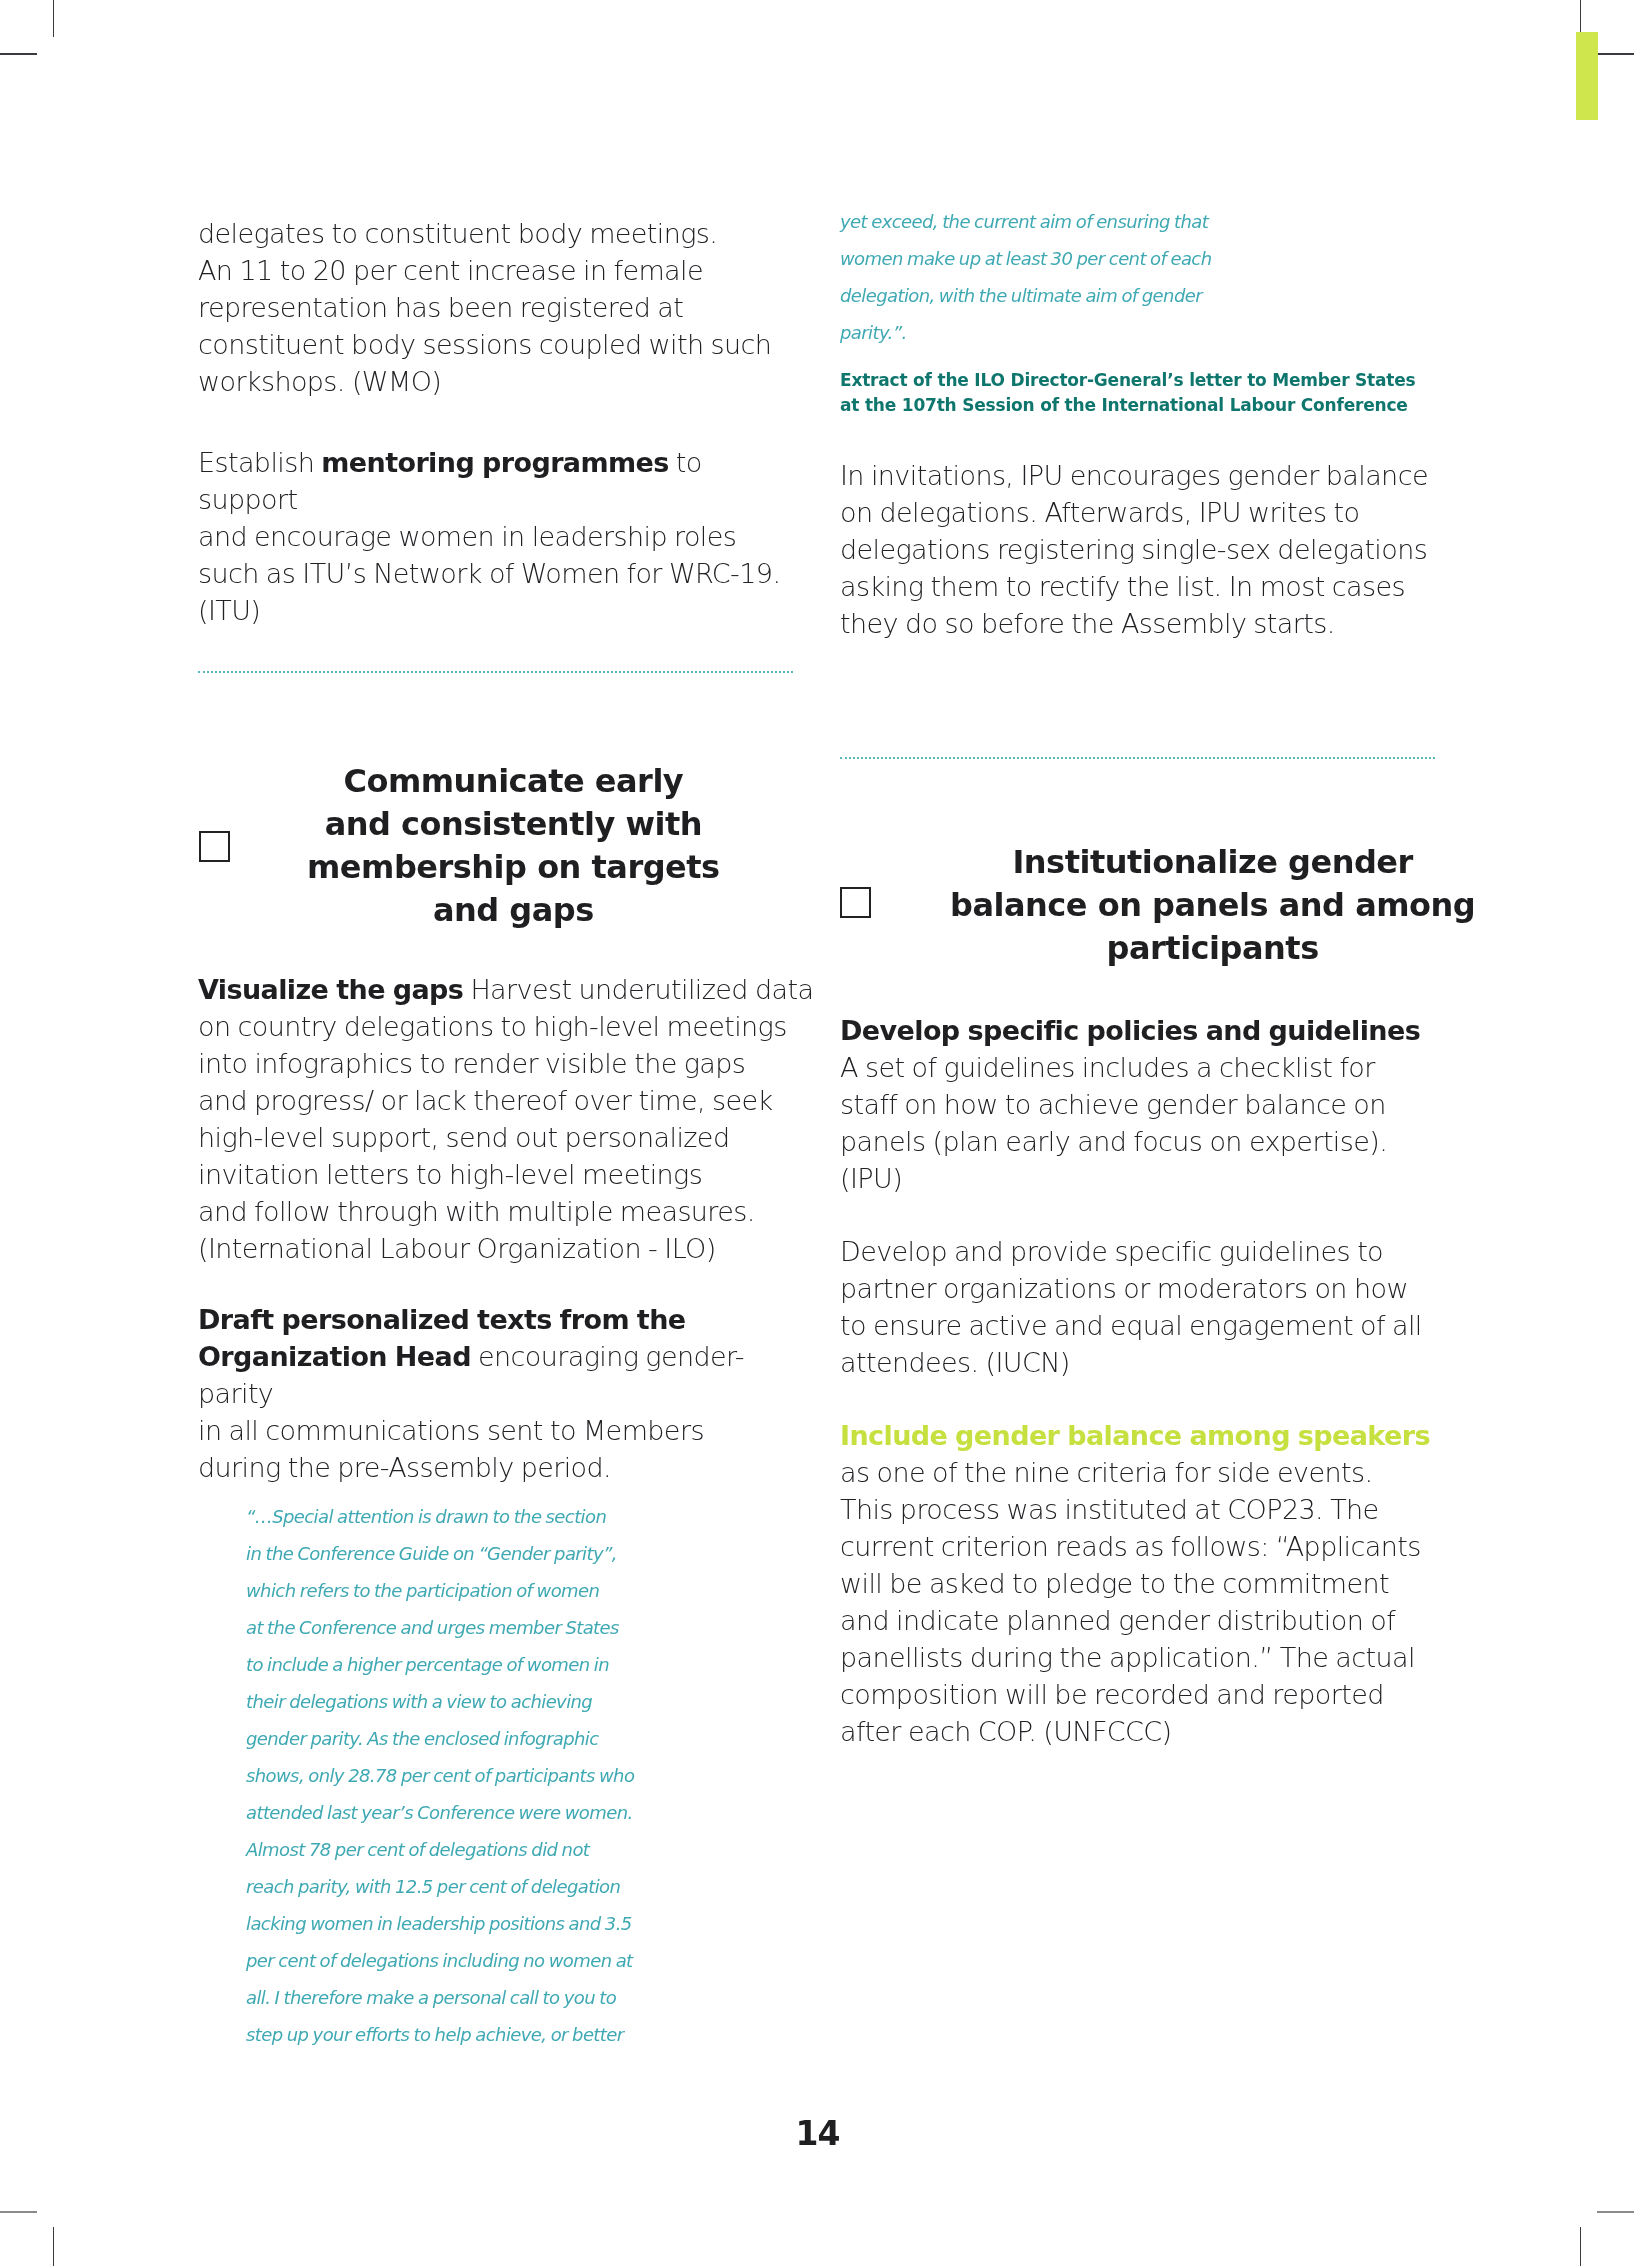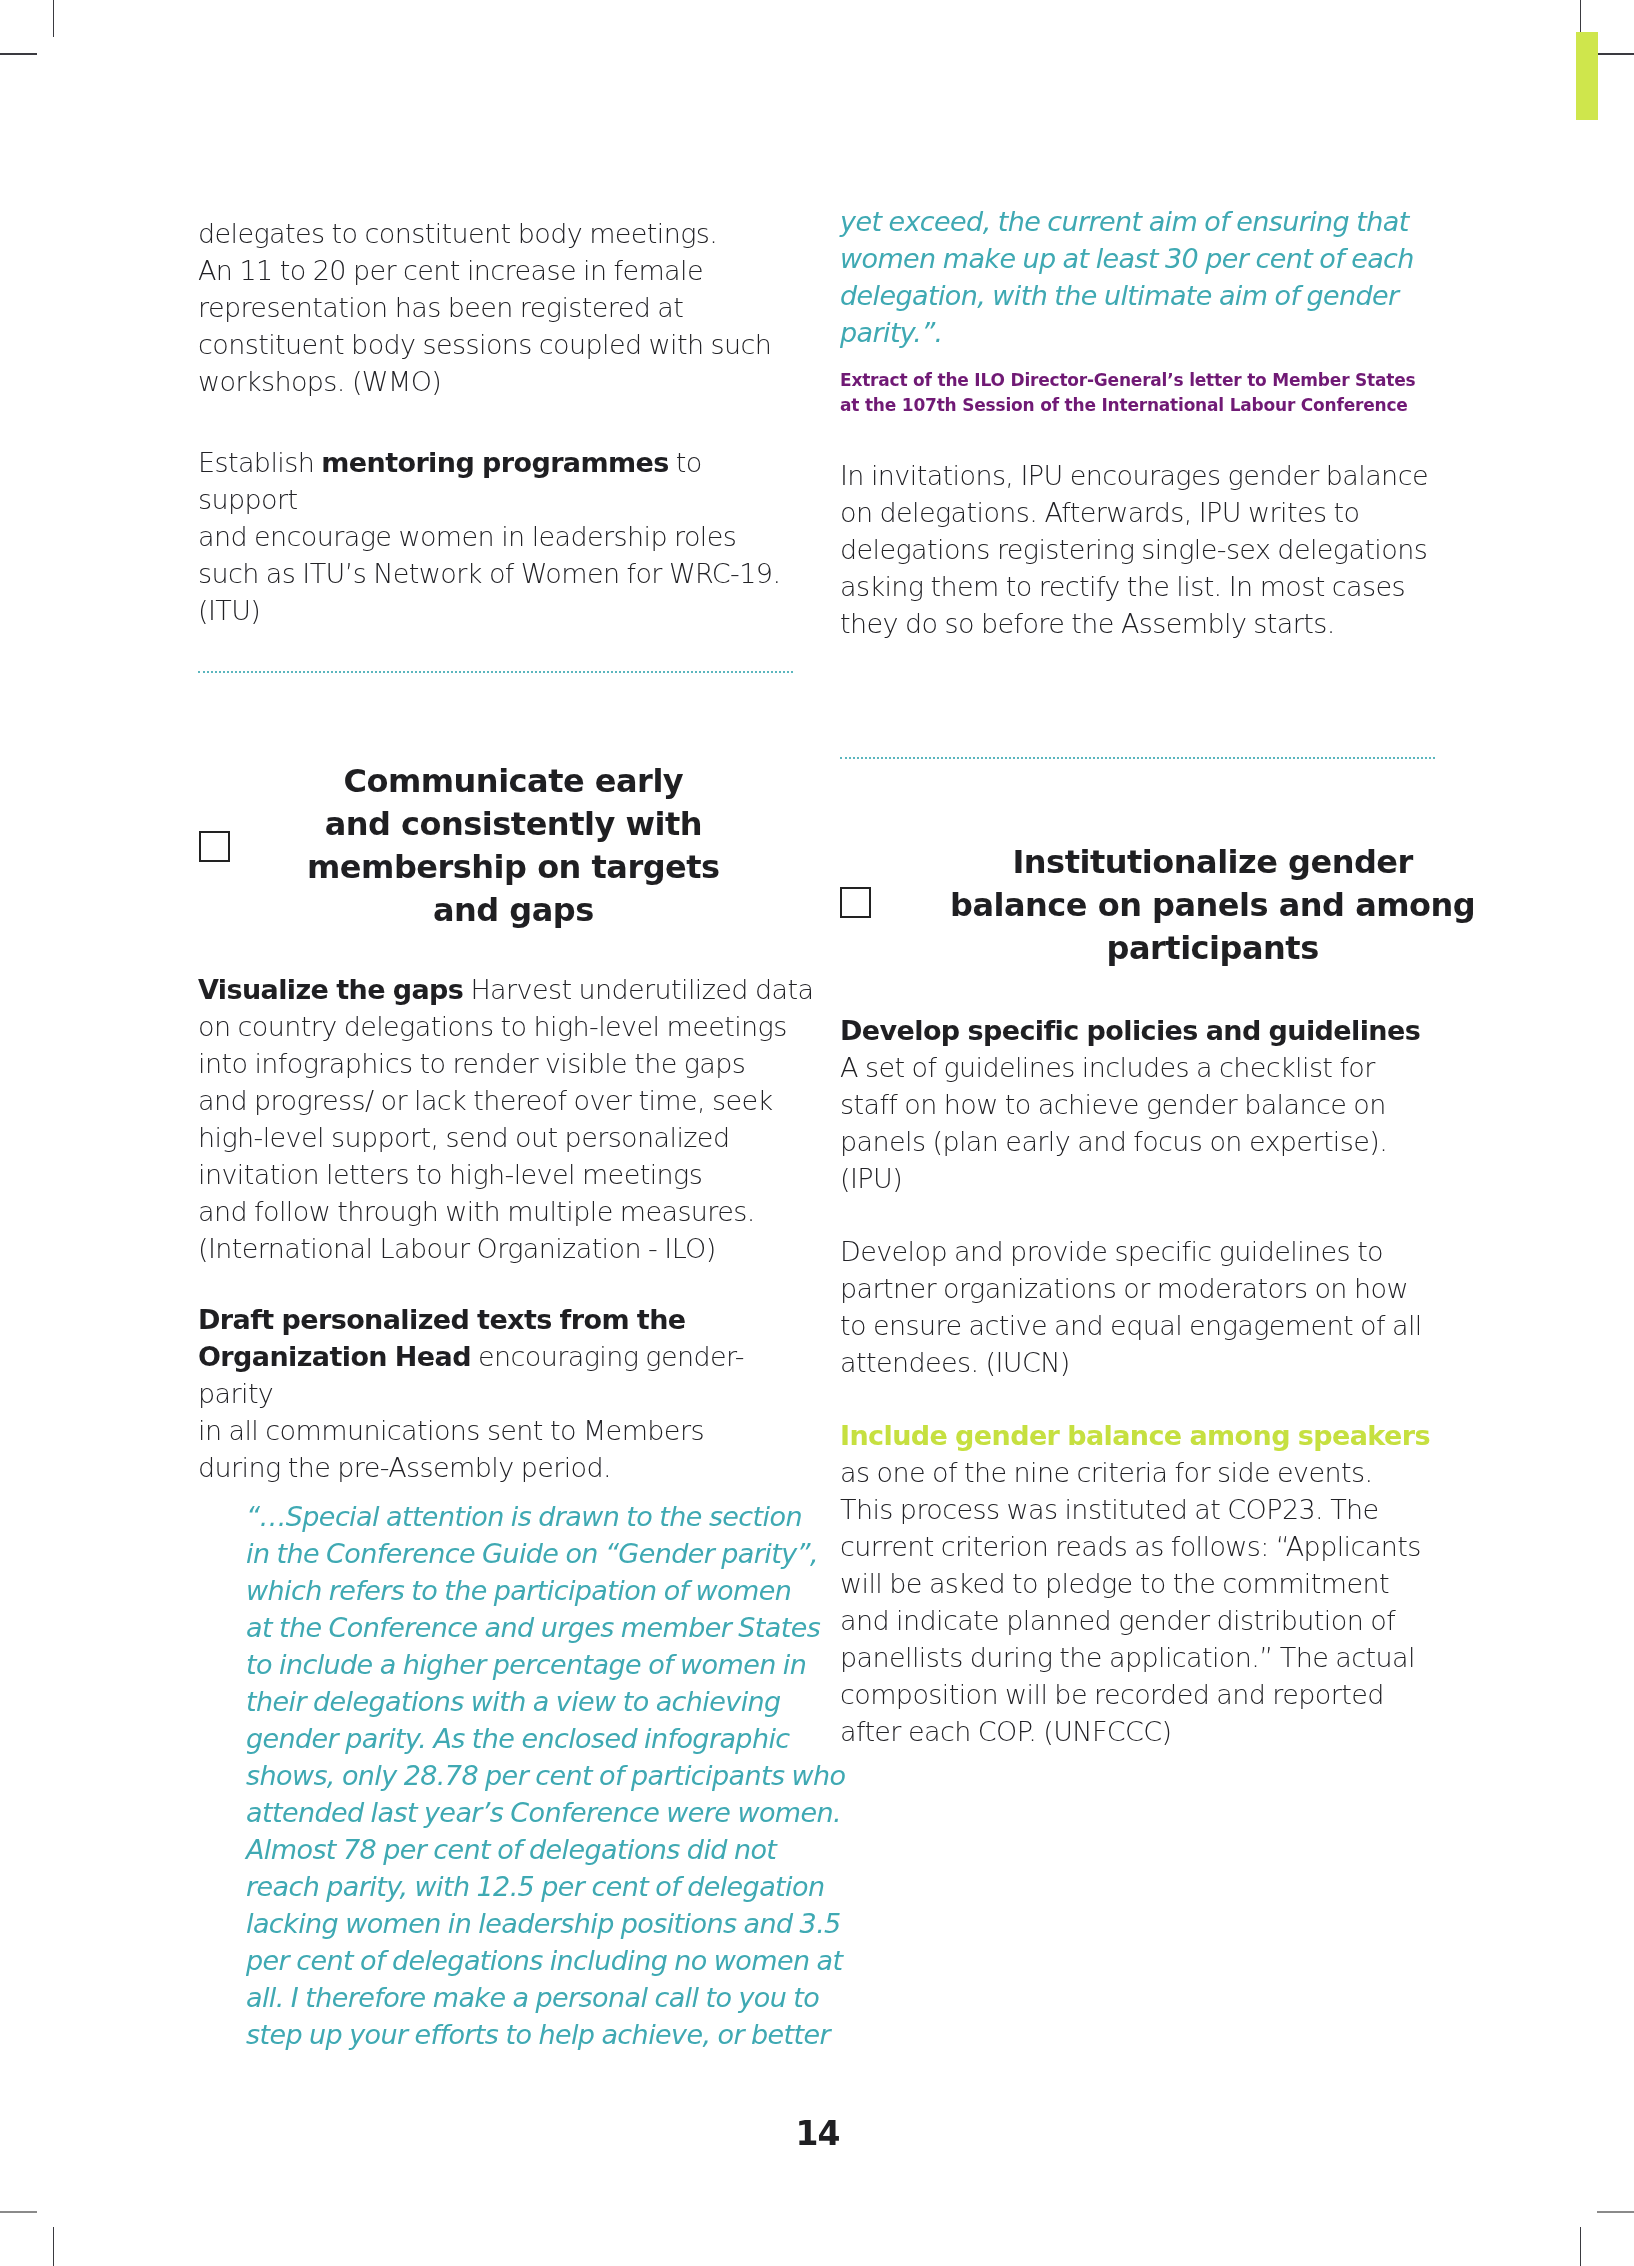--- a/index.html
+++ b/index.html
@@ -14,25 +14,25 @@
     .accent-tab { position: absolute; left: 1576px; top: 32px; width: 22px; height: 88px; background: #cfe64c; }
 
     .body-text {
       font-size: 27px; line-height: 37px; margin: 0;
       letter-spacing: -0.6px; word-spacing: -0.9px;
       font-family: "DejaVu Sans", sans-serif; font-weight: 300; color: #222226;
       white-space: pre-line;
     }
     .body-text b, .bold-lead { font-weight: 700; color: #1f1f22; }
     .quote {
-      font-style: italic; color: #3fa9b3; font-size: 27px; line-height: 37px;
+      font-style: italic; color: #3fa9b3; font-size: 18px; line-height: 37px;
       letter-spacing: -0.6px; word-spacing: -0.9px; margin: 0; white-space: pre-line;
     }
     .source {
-      color: #701a75; font-weight: 700; font-size: 17px; line-height: 25px;
+      color: #0f766e; font-weight: 700; font-size: 17px; line-height: 25px;
       letter-spacing: -0.2px; margin: 0; white-space: pre-line;
     }
     .dotted {
       position: absolute; height: 0; border-top: 2.8px dotted #5bb6be; width: 595px;
     }
     .checkbox {
       position: absolute; width: 31px; height: 31px; border: 2.8px solid #222; box-sizing: border-box; background: #fff;
     }
     .section-title {
       position: absolute; font-weight: 700; font-size: 32px; line-height: 43px;

